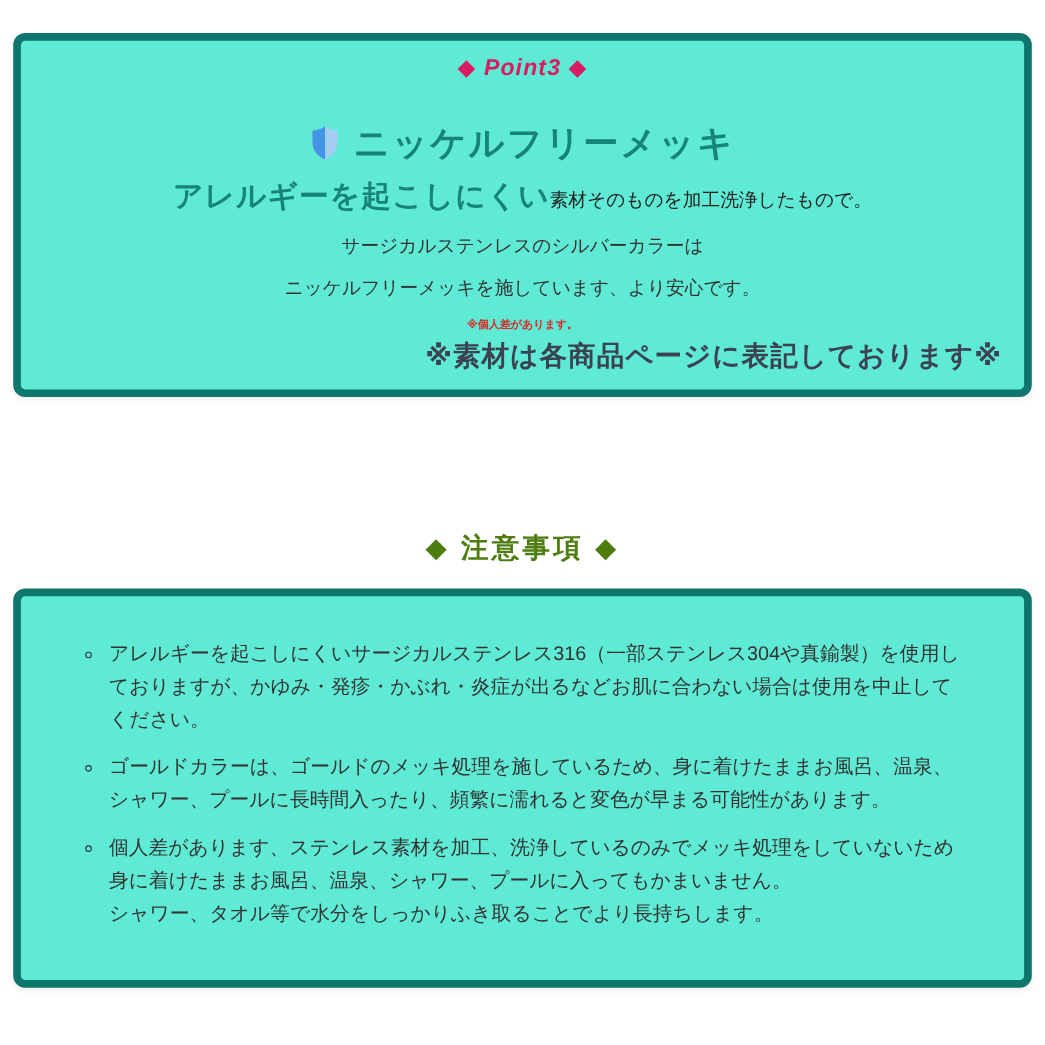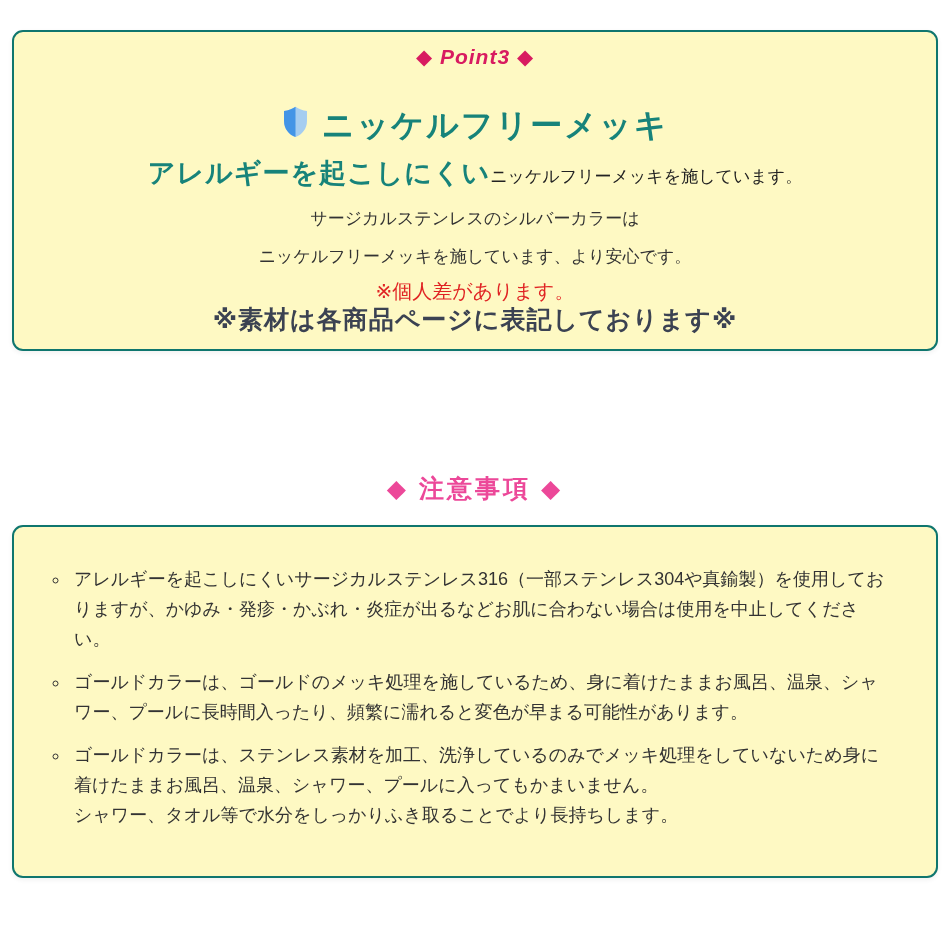--- a/index.html
+++ b/index.html
@@ -8,22 +8,22 @@
     padding: 0;
     background: #ffffff;
     width: 950px;
     font-family: "Liberation Sans", "DejaVu Sans", sans-serif;
   }
   .page { width: 950px; min-height: 950px; background: #ffffff; }
 
   .card {
     margin-left: 12px;
     margin-right: 12px;
-    background: #fef9c3;
-    border: 2px solid #0f766e;
+    background: #5eead4;
+    border: 7px solid #0f766e;
     border-radius: 11px;
     box-shadow: 0 2px 5px rgba(0,0,0,0.06);
   }
 
   
   .point-card {
     margin-top: 30px;
     padding: 12px 20px 14px 20px;
     text-align: center;
   }
@@ -32,21 +32,21 @@
     line-height: 26px;
     font-weight: bold;
     font-style: italic;
     color: #d81b60;
     letter-spacing: 1px;
   }
   .point-title-row {
     margin-top: 36px;
     display: flex;
     justify-content: center;
-    align-items: flex-start;
+    align-items: center;
     gap: 13px;
     height: 38px;
   }
   .shield { width: 27px; height: 32px; display: block; }
   .point-title {
     font-size: 32px;
     font-weight: bold;
     color: #17837a;
     letter-spacing: 2px;
     line-height: 38px;
@@ -58,46 +58,47 @@
     font-weight: bold;
     color: #17837a;
     letter-spacing: 1px;
     text-decoration-thickness: 2px;
     text-underline-offset: 4px;
   }
   .p-line3 { margin-top: 14px; font-size: 17px; line-height: 22px; color: #333; }
   .p-line4 { margin-top: 8px;  font-size: 17px; line-height: 22px; color: #333; }
   .note-red {
     margin-top: 14px;
-    font-size: 20px;
+    font-size: 10px;
     line-height: 18px;
-    font-weight: normal;
+    font-weight: bold;
     color: #e02424;
   }
   .note-bold {
     margin-top: 3px;
     font-size: 25px;
     line-height: 32px;
     font-weight: bold;
     color: #3b4252;
     letter-spacing: 1px;
+    text-align: right;
   }
 
   
   .caution-heading {
     margin-top: 122px;
     text-align: center;
     font-size: 25px;
     line-height: 31px;
     font-weight: bold;
-    color: #ec4899;
+    color: #4d7c0f;
     letter-spacing: 3px;
   }
   .caution-card {
-    padding: 37px 48px 46px 32px;
+    padding: 37px 48px 46px 52px;
   }
   .caution-list {
     margin: 0;
     padding-left: 24px;
     list-style-type: circle;
   }
   .caution-item {
     font-size: 18px;
     line-height: 30px;
     color: #333333;
@@ -123,39 +124,39 @@
               </clipPath>
           </defs>
           <path d="M12 0.5 C9.2 2.6 5.5 3.8 1.8 4.2 V13 C1.8 20.2 6.2 25 12 27.4 C17.8 25 22.2 20.2 22.2 13 V4.2 C18.5 3.8 14.8 2.6 12 0.5 Z" fill="#a5cdf0"></path>
           <path d="M12 0.5 C9.2 2.6 5.5 3.8 1.8 4.2 V13 C1.8 20.2 6.2 25 12 27.4 C17.8 25 22.2 20.2 22.2 13 V4.2 C18.5 3.8 14.8 2.6 12 0.5 Z" fill="#4395e6" clip-path="url(#shield-left-half)"></path>
         </svg>
       </span>
       <h2 class="point-title" style="margin:0">ニッケルフリーメッキ</h2>
     </div>
 
 
-    <p class="p-line2" style="margin:12px 0 0"><span class="highlight">アレルギーを起こしにくい</span><span>ニッケルフリーメッキを施しています。</span></p>
+    <p class="p-line2" style="margin:12px 0 0"><span class="highlight">アレルギーを起こしにくい</span><span>素材そのものを加工洗浄したもので。</span></p>
 
     <p class="p-line3" style="margin:14px 0 16px">サージカルステンレスのシルバーカラーは</p>
     <p class="p-line4" style="margin:8px 0 0">ニッケルフリーメッキを施しています、より安心です。</p>
 
     <p class="note-red" style="margin:14px 0 0">※個人差があります。</p>
     <p class="note-bold" style="margin:3px 0 0">※素材は各商品ページに表記しております※</p>
   </section>
 
   <h2 class="caution-heading">◆ 注意事項 ◆</h2>
 
   <section class="card caution-card">
     <ul class="caution-list">
       <li class="caution-item">
         <span>アレルギーを起こしにくいサージカルステンレス316（一部ステンレス304や真鍮製）を使用しておりますが、かゆみ・発疹・かぶれ・炎症が出るなどお肌に合わない場合は使用を中止してください。</span>
       </li>
       <li class="caution-item">
         <span>ゴールドカラーは、ゴールドのメッキ処理を施しているため、身に着けたままお風呂、温泉、シャワー、プールに長時間入ったり、頻繁に濡れると変色が早まる可能性があります。</span>
       </li>
       <li class="caution-item">
-        <div>ゴールドカラーは、ステンレス素材を加工、洗浄しているのみでメッキ処理をしていないため身に着けたままお風呂、温泉、シャワー、プールに入ってもかまいません。</div>
+        <div>個人差があります、ステンレス素材を加工、洗浄しているのみでメッキ処理をしていないため身に着けたままお風呂、温泉、シャワー、プールに入ってもかまいません。</div>
         <div>シャワー、タオル等で水分をしっかりふき取ることでより長持ちします。</div>
       </li>
     </ul>
   </section>
 
 </div>
 
 </body></html>

